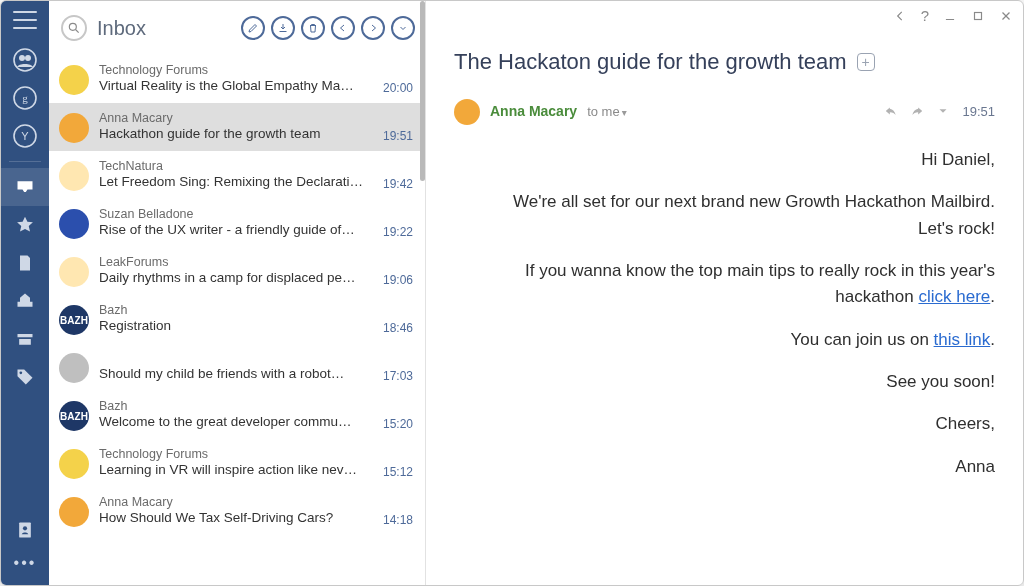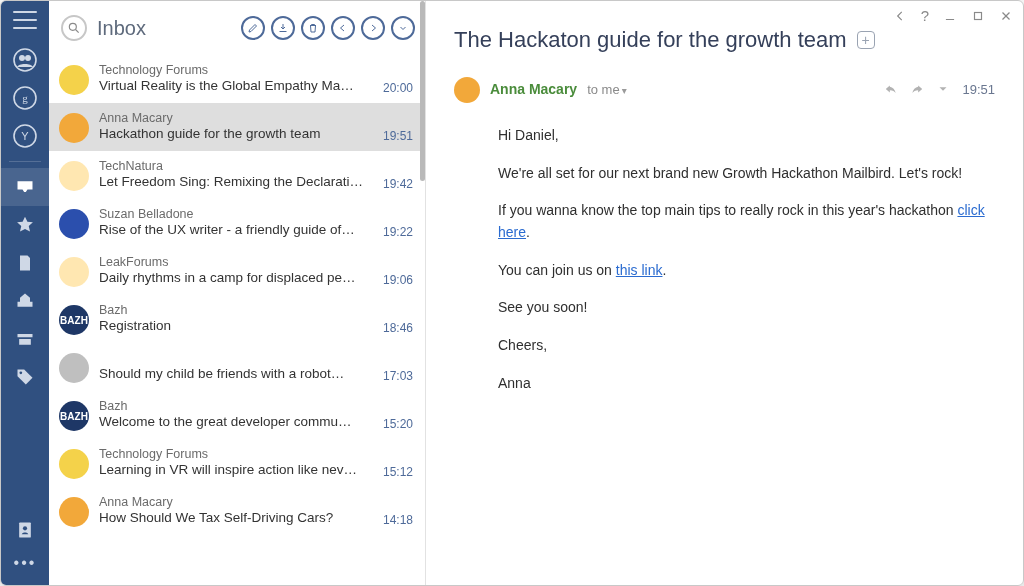--- a/index.html
+++ b/index.html
@@ -115,21 +115,21 @@
     display:flex; flex-direction:column;
     position:relative;
   }
   .window-controls{
     position:absolute; top:6px; right:10px;
     display:flex; align-items:center; gap:14px;
     color:#8a8a8a;
   }
   .window-controls span, .window-controls svg { cursor:pointer; }
   .window-controls svg{width:14px;height:14px;display:block;}
-  .reader-inner{ padding:0 28px 0 28px; }
+  .reader-inner{ padding:22px 28px 0 28px; }
   .msg-title-row{ display:flex; align-items:center; gap:10px; margin-top:26px;}
   .msg-title{ font-size:22px; font-weight:400; color:#35405a;}
   .plus-tag{
     width:18px;height:18px;border-radius:4px;border:1.5px solid #9aa3b2;
     display:flex;align-items:center;justify-content:center;color:#9aa3b2;font-size:14px;line-height:1;
     cursor:pointer;
   }
   .meta-row{
     display:flex; align-items:center; gap:10px;
     margin-top:22px;
@@ -137,21 +137,21 @@
   .meta-row .avatar{width:26px;height:26px;}
   .from-name{ color:var(--accent-green); font-weight:600; font-size:14px;}
   .to-me{ color:#8a8a8a; font-size:13px;}
   .to-me .caret{ font-size:10px; color:#9a9a9a; margin-left:2px;}
   .meta-right{ margin-left:auto; display:flex; align-items:center; gap:12px; color:#b2b2b2;}
   .meta-right svg{width:14px;height:14px;cursor:pointer;}
   .meta-time{ color:#6a7790; font-size:13px;}
 
   .body{
     padding:22px 28px 0 72px;
-    color:#2f2f2f; font-size:14px; line-height:1.55;
+    color:#2f2f2f; font-size:17px; line-height:1.55;text-align:right;
   }
   .body p{ margin:0 0 16px 0;}
   .body a{ color:var(--link); text-decoration:underline;}
 
   
   .av-yellow{ background:#f4d24a; color:#a87f15;}
   .av-blue{ background:#2b4fad;}
   .av-navy{ background:#1e3766;}
   .av-grey{ background:#bfbfbf;}
   .av-orange{ background:#f2a83a;}

